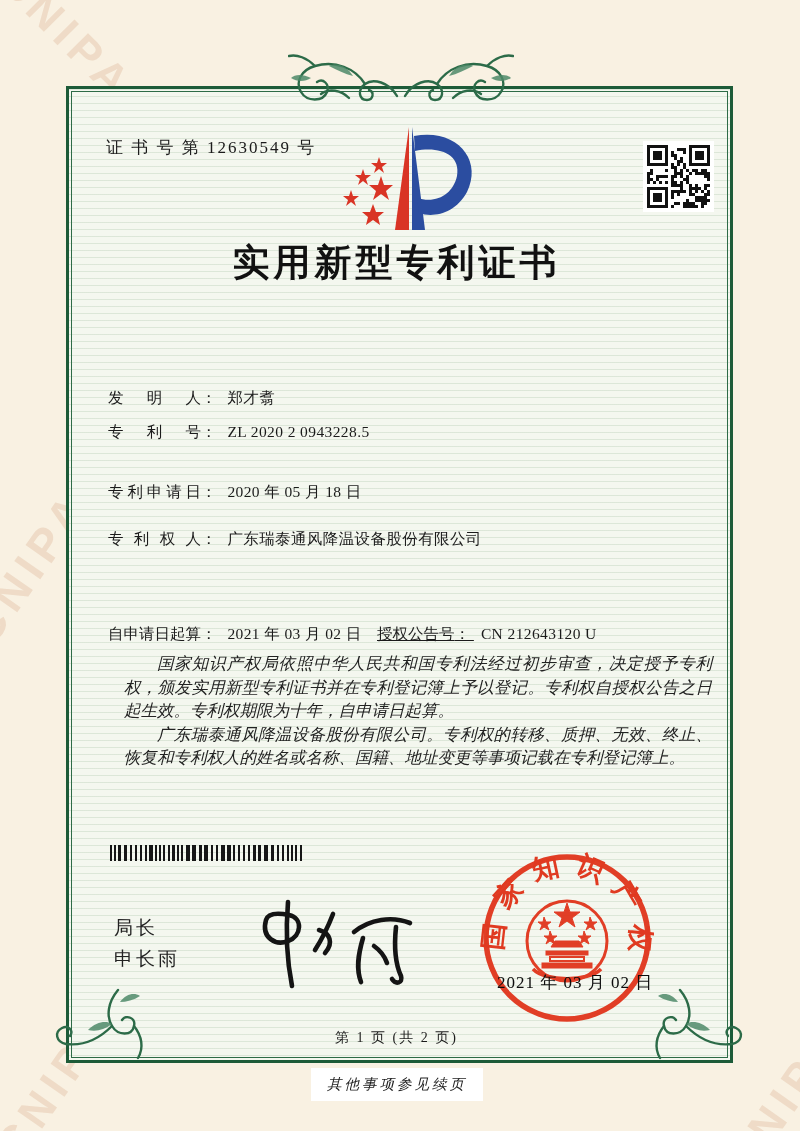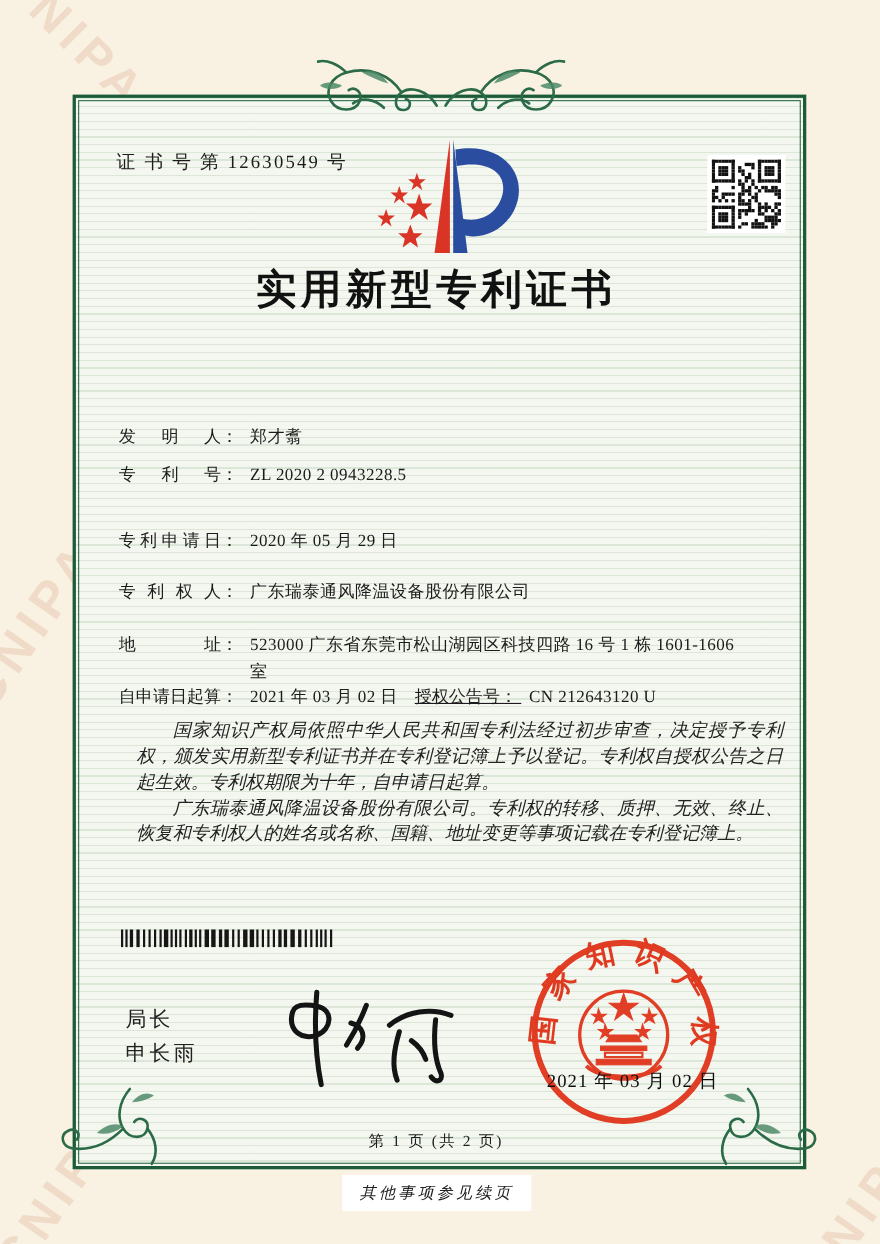--- a/index.html
+++ b/index.html
@@ -369,29 +369,25 @@
   <div class="frow" style="top:386px">
     <span class="flabel">发明人</span><span class="fcolon">：</span>
     <span class="fvalue">郑才翥</span>
   </div>
   <div class="frow" style="top:420px">
     <span class="flabel">专利号</span><span class="fcolon">：</span>
     <span class="fvalue">ZL 2020 2 0943228.5</span>
   </div>
   <div class="frow" style="top:480px">
     <span class="flabel">专利申请日</span><span class="fcolon">：</span>
-    <span class="fvalue">2020 年 05 月 29 日</span>
+    <span class="fvalue">2020 年 05 月 18 日</span>
   </div>
   <div class="frow" style="top:527px">
     <span class="flabel">专利权人</span><span class="fcolon">：</span>
     <span class="fvalue">广东瑞泰通风降温设备股份有限公司</span>
-  </div>
-  <div class="frow" style="top:575px">
-    <span class="flabel">地址</span><span class="fcolon">：</span>
-    <span class="fvalue addr">523000 广东省东莞市松山湖园区科技四路 16 号 1 栋 1601-1606 室</span>
   </div>
   <div class="frow" style="top:622px">
     <span class="flabel">自申请日起算</span><span class="fcolon">：</span>
     <span class="fvalue">2021 年 03 月 02 日</span>
     <span class="pair2">
       <span>授权公告号</span><span>：</span>
       <span class="fvalue">CN 212643120 U</span>
     </span>
   </div>
 

